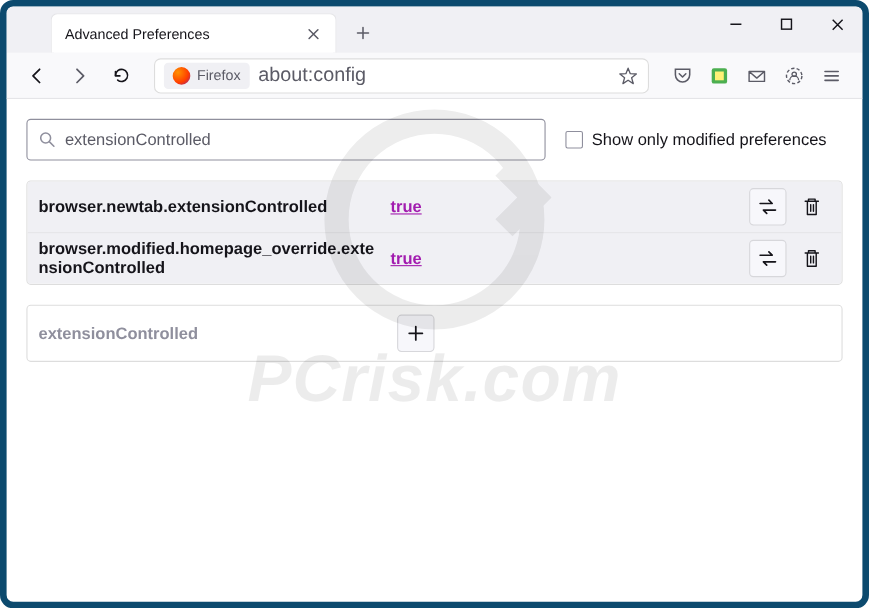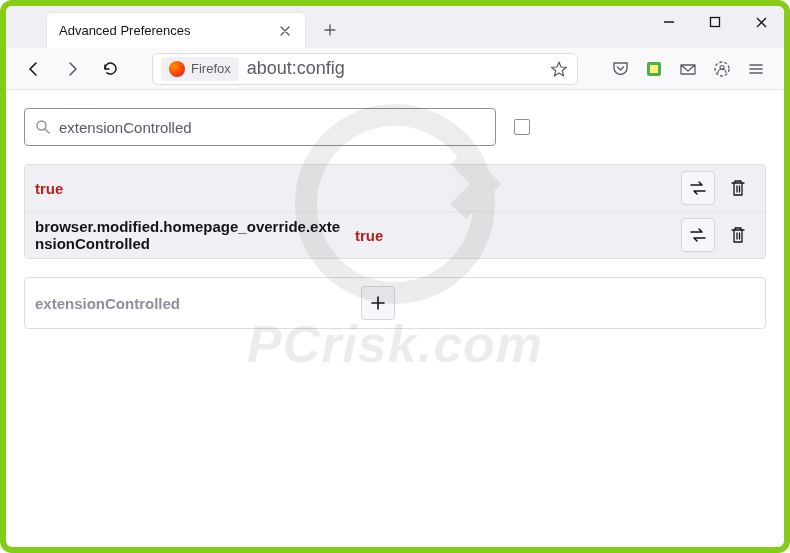--- a/index.html
+++ b/index.html
@@ -1,55 +1,55 @@
 <!DOCTYPE html>
 <html><head>
 <meta charset="utf-8">
 <style>
 * { box-sizing: border-box; margin: 0; padding: 0; }
 body { font-family: "Segoe UI", Arial, sans-serif; background: #fff; width: 790px; height: 553px; position: relative; overflow: hidden; }
-.window { width: 790px; height: 553px; border: 6px solid #84cc16; border-radius: 12px; background: #fff; position: relative; overflow: hidden; }
+.window { width: 790px; height: 553px; border: 6px solid #0c4a6e; border-radius: 12px; background: #fff; position: relative; overflow: hidden; }
 .titlebar { height: 42px; background: #f0f0f4; display: flex; align-items: flex-end; padding-left: 40px; position: relative; }
 .tab { background: #fff; border-radius: 6px 6px 0 0; height: 36px; display: flex; align-items: center; padding: 0 12px; gap: 86px; min-width: 240px; border: 1px solid #e5e5e8; border-bottom: none; }
 .tab-title { font-size: 13px; color: #15141a; }
 .tab-close { width: 16px; height: 16px; display: flex; align-items: center; justify-content: center; cursor: pointer; }
 .newtab-btn { width: 28px; height: 28px; display: flex; align-items: center; justify-content: center; margin-left: 10px; margin-bottom: 4px; cursor: pointer; border-radius: 4px; }
 .win-controls { position: absolute; right: 0; top: 0; display: flex; height: 32px; }
 .win-btn { width: 46px; height: 32px; display: flex; align-items: center; justify-content: center; cursor: pointer; }
 .toolbar { height: 42px; background: #f9f9fb; border-bottom: 1px solid #e5e5e8; display: flex; align-items: center; padding: 0 12px; gap: 6px; }
 .tb-btn { width: 32px; height: 32px; display: flex; align-items: center; justify-content: center; border-radius: 4px; cursor: pointer; }
-.urlbar { flex: 1; display: flex; align-items: center; background: #fff; border: 1px solid #ddd; border-radius: 6px; height: 32px; padding: 0 8px; margin: 0 20px; gap: 8px; }
+.urlbar { flex: 1; display: flex; align-items: center; background: #fff; border: 1px solid #ddd; border-radius: 6px; height: 32px; padding: 0 8px; margin: 0 8px; gap: 8px; }
 .ff-badge { display: flex; align-items: center; gap: 6px; background: #f0f0f4; border-radius: 4px; padding: 2px 8px; height: 24px; }
 .ff-logo { width: 16px; height: 16px; background: radial-gradient(circle at 30% 30%, #ff9100, #ff3d00 60%, #7b1fa2); border-radius: 50%; position: relative; }
 .url-text { font-size: 18px; color: #5b5b66; flex: 1; }
 .url-star { width: 20px; height: 20px; display: flex; align-items: center; justify-content: center; color: #5b5b66; }
 .toolbar-right { display: flex; align-items: center; gap: 2px; }
 .content { padding: 18px 18px; position: relative; }
 .searchrow { display: flex; align-items: center; gap: 18px; margin-bottom: 18px; }
 .searchbox { flex: 0 0 472px; display: flex; align-items: center; border: 1px solid #8f8f9d; border-radius: 4px; height: 38px; padding: 0 10px; gap: 8px; background: #fff; }
 .searchbox input { border: none; outline: none; font-size: 15px; flex: 1; color: #5b5b66; background: transparent; }
 .checkrow { display: flex; align-items: center; gap: 8px; font-size: 15px; color: #15141a; cursor: pointer; }
 .checkbox-box { width: 16px; height: 16px; border: 1px solid #8f8f9d; border-radius: 2px; }
 .prefs-list { border: 1px solid #ddd; border-radius: 4px; overflow: hidden; margin-bottom: 18px; }
 .pref-row { display: flex; align-items: center; min-height: 44px; padding: 6px 10px; background: #f0f0f4; }
 .pref-row + .pref-row { border-top: 1px solid #e5e5e8; }
 .pref-name { font-weight: 700; font-size: 15px; color: #15141a; width: 320px; padding-right: 10px; word-break: break-word; }
-.pref-val { font-weight: 700; font-size: 15px; color: #b91c1c; flex: 1; }
+.pref-val { font-weight: 700; font-size: 15px; color: #a21caf; flex: 1; text-decoration: underline; }
 .row-btn { width: 34px; height: 34px; background: #f7f7fb; border: 1px solid #d7d7db; border-radius: 4px; display: flex; align-items: center; justify-content: center; margin-left: 6px; cursor: pointer; }
 .add-row { display: flex; align-items: center; border: 1px solid #ddd; border-radius: 4px; padding: 8px 10px; min-height: 50px; }
 .add-name { font-weight: 700; font-size: 15px; color: #8f8f9d; width: 320px; }
 .radios { display: flex; gap: 30px; flex: 1; }
 .radio { display: flex; align-items: center; gap: 8px; font-size: 15px; color: #15141a; cursor: pointer; }
 .radio-o { width: 18px; height: 18px; border: 1.5px solid #8f8f9d; border-radius: 50%; display: flex; align-items: center; justify-content: center; }
 .radio-sel .radio-o { border-color: #0060df; }
 .radio-dot { width: 10px; height: 10px; border-radius: 50%; background: #0060df; }
 .watermark { position: absolute; left: 50%; top: 58%; transform: translate(-50%,-50%); pointer-events: none; opacity: 0.07; text-align: center; }
 .wm-logo { width: 200px; height: 200px; border: 22px solid #000; border-radius: 50%; margin: 0 auto 10px; position: relative; }
 .wm-arrow { position: absolute; right: -18px; top: 50%; transform: translateY(-90%) rotate(45deg); width: 50px; height: 50px; border-top: 22px solid #000; border-right: 22px solid #000; }
-.wm-text { font-size: 52px; font-weight: 700; color: #000; font-style: italic; letter-spacing: 1px; }
+.wm-text { font-size: 60px; font-weight: 700; color: #000; font-style: italic; letter-spacing: 1px; }
 svg { display: block; }
 </style>
 </head>
 <body>
 
 <div class="window">
 
   <div class="titlebar">
     <div class="tab">
       <span class="tab-title">Advanced Preferences</span>
@@ -152,25 +152,27 @@
         <span>
             <svg width="16" height="16" viewBox="0 0 16 16">
               <circle cx="6.5" cy="6.5" r="4.5" stroke="#8f8f9d" stroke-width="1.4" fill="none"></circle>
               <path d="M10 10 L14 14" stroke="#8f8f9d" stroke-width="1.4" stroke-linecap="round"></path>
             </svg>
           </span>
         <input type="text" value="extensionControlled" style="">
       </div>
       <label class="checkrow">
         <span class="checkbox-box"></span>
+        <span>Show only modified preferences</span>
       </label>
     </div>
 
     <div class="prefs-list">
       <div class="pref-row">
+        <div class="pref-name">browser.newtab.extensionControlled</div>
         <div class="pref-val">true</div>
         <div class="row-btn">
             <svg width="20" height="16" viewBox="0 0 20 16">
               <path d="M3 5 H14 L11 2 M17 11 H6 L9 14" stroke="#15141a" stroke-width="1.5" fill="none" stroke-linecap="round" stroke-linejoin="round"></path>
             </svg>
           </div>
         <div class="row-btn" style="background:none;border:none">
             <svg width="16" height="18" viewBox="0 0 16 18">
               <path d="M2 4 H14 M5 4 V2 H11 V4 M4 4 V16 H12 V4 M7 7 V13 M9.5 7 V13" stroke="#15141a" stroke-width="1.3" fill="none" stroke-linecap="round" stroke-linejoin="round"></path>
             </svg>

